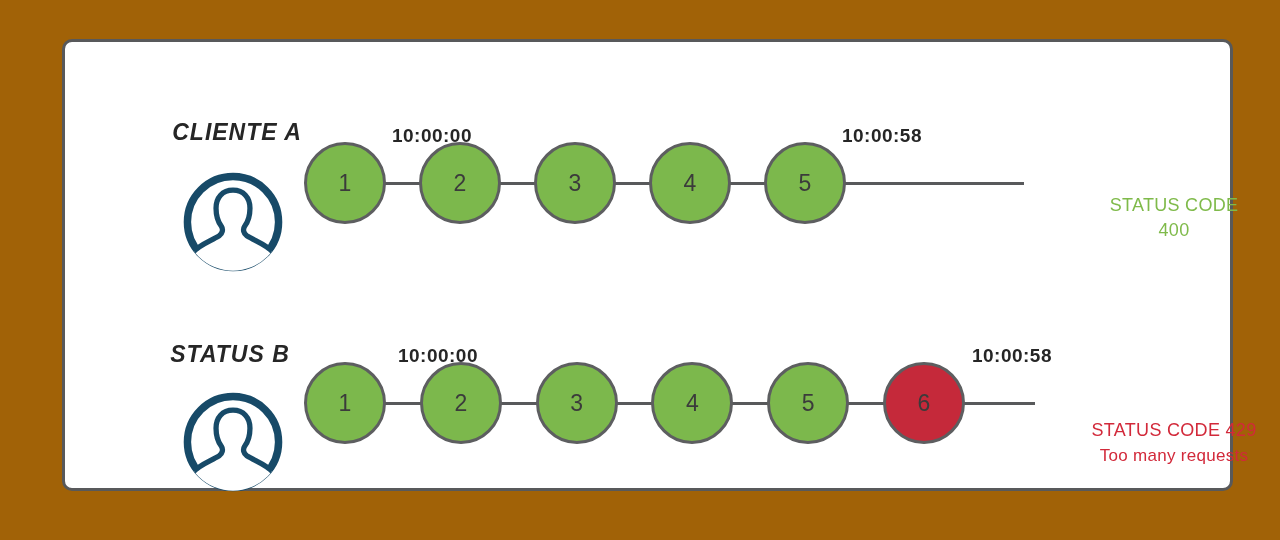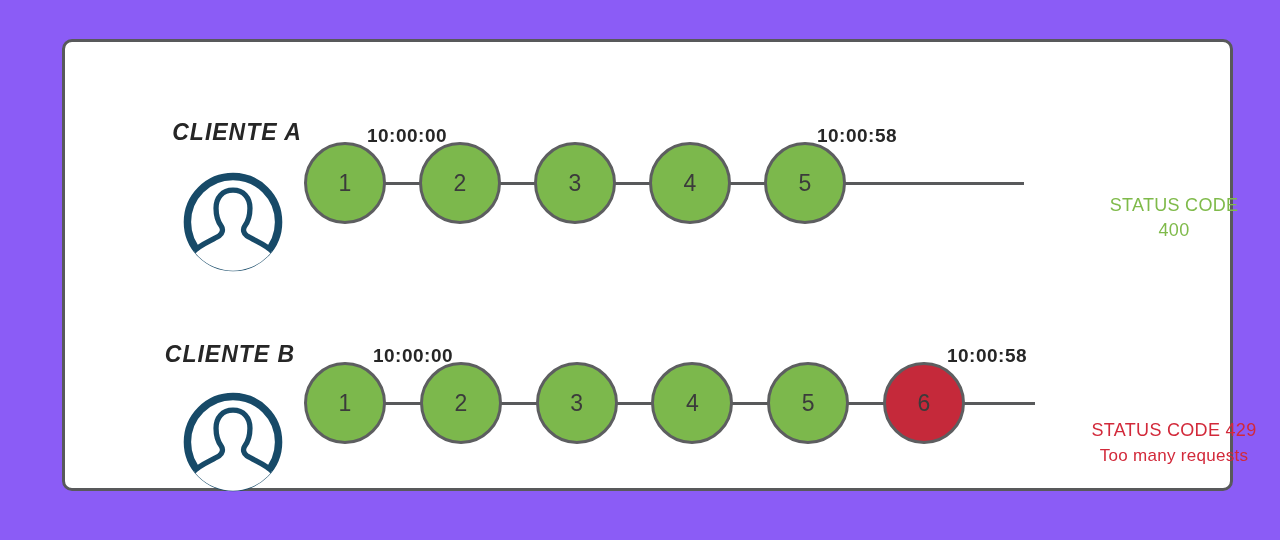--- a/index.html
+++ b/index.html
@@ -1,19 +1,19 @@
 <!DOCTYPE html>
 <html style="--green: #7cb84c; --green-text: #7fba4a; --red-circle: #c5293a; --red-text: #d2293a; --stroke-gray: #5d5e60; --line-gray: #58595b; --navy: #174a68; --text-dark: #262626;"><head>
 <meta charset="utf-8">
 <style>
   html,body{margin:0;padding:0;background:#ffffff;}
   .canvas{
     position:relative;
     width:1280px;height:540px;
-    background:#8b5cf6;
+    background:#a16207;
     font-family:"Liberation Sans", sans-serif;
     overflow:hidden;
   }
   .frame{
     position:absolute;
     left:62px;top:39px;
     width:1171px;height:452px;
     border:3px solid var(--line-gray);
     border-radius:10px;
     background:#ffffff;
@@ -25,21 +25,21 @@
     text-align:center;
     font-style:italic;
     font-weight:700;
     font-size:23px;
     letter-spacing:1px;
     color:var(--text-dark);
   }
   .time-label{
     position:absolute;
     width:130px;
-    text-align:center;
+    text-align:right;
     font-weight:700;
     font-size:19px;
     letter-spacing:0.5px;
     color:var(--text-dark);
   }
   .user-icon{
     position:absolute;
     width:106px;height:106px;
     color:var(--navy);
   }
@@ -99,21 +99,21 @@
         <div class="circle ok" style="left: 354px; top: 100px;">2</div>
         <div class="circle ok" style="left: 469px; top: 100px;">3</div>
         <div class="circle ok" style="left: 584px; top: 100px;">4</div>
         <div class="circle ok" style="left: 699px; top: 100px;">5</div>
       </div>
 
     <div class="status green">
       <div>STATUS CODE 400</div>
     </div>
 
-    <div class="client-label" style="left:85px;top:299px;">CLIENTE B</div>
+    <div class="client-label" style="left:85px;top:299px;">STATUS B</div>
     <div class="time-label" style="left:283px;top:303px;">10:00:00</div>
     <div class="time-label" style="left:857px;top:303px;">10:00:58</div>
 
     <svg class="user-icon" style="left:115px;top:347px;" viewBox="0 0 100 100">
       <defs>
           <clipPath id="clipB">
             <circle cx="50" cy="50" r="46"></circle>
           </clipPath>
         </defs>
       <circle cx="50" cy="50" r="43" fill="none" stroke="currentColor" stroke-width="7"></circle>

